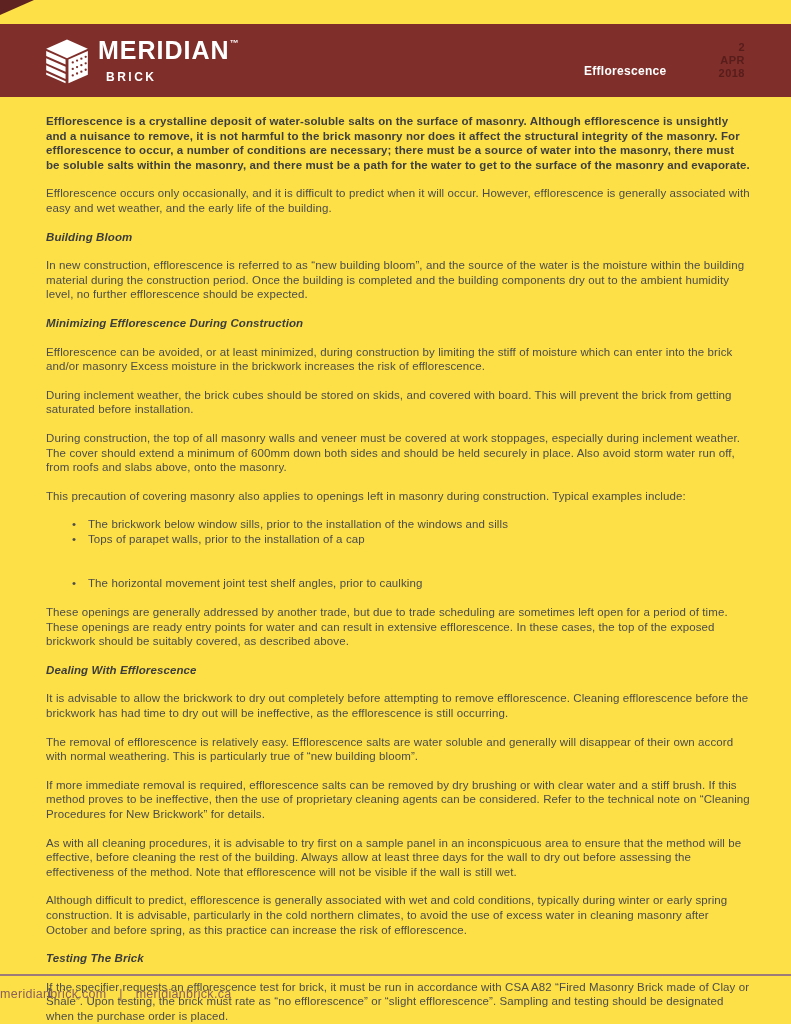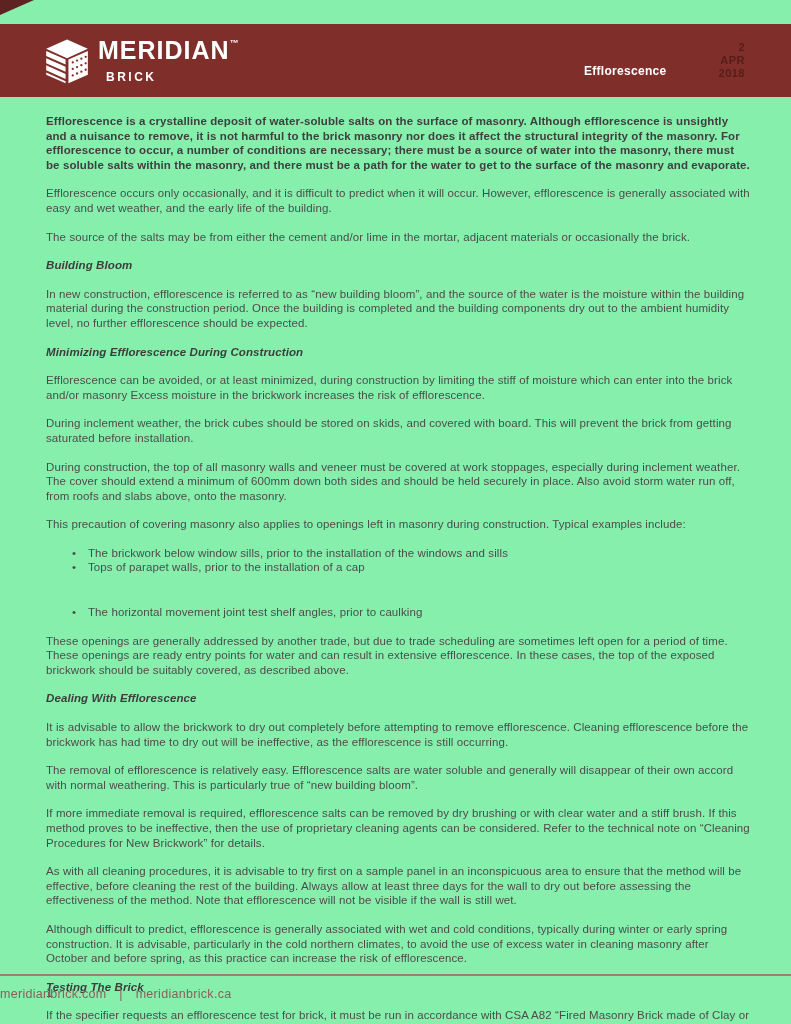--- a/index.html
+++ b/index.html
@@ -1,21 +1,21 @@
 <!DOCTYPE html>
 <html><head>
 <meta charset="utf-8">
 <style>
   html, body { margin: 0; padding: 0; background: #e8e8e8; }
   .page {
     position: relative;
     width: 791px;
     height: 1024px;
     margin: 0 auto;
-    background: #86efac;
+    background: #fde047;
     overflow: hidden;
     font-family: "Liberation Sans", "DejaVu Sans", sans-serif;
     color: #4c4c4c;
   }
 
   
   .corner-fold {
     position: absolute;
     top: 0; left: 0;
     width: 0; height: 0;
@@ -183,21 +183,20 @@
       <div>APR</div>
       <div>2018</div>
     </div>
   </div>
 
   <div class="content">
 
     <div class="col">
       <p class="para intro">Efflorescence is a crystalline deposit of water-soluble salts on the surface of masonry. Although efflorescence is unsightly and a nuisance to remove, it is not harmful to the brick masonry nor does it affect the structural integrity of the masonry. For efflorescence to occur, a number of conditions are necessary; there must be a source of water into the masonry, there must be soluble salts within the masonry, and there must be a path for the water to get to the surface of the masonry and evaporate.</p>
       <p class="para">Efflorescence occurs only occasionally, and it is difficult to predict when it will occur. However, efflorescence is generally associated with easy and wet weather, and the early life of the building.</p>
-      <p class="para">The source of the salts may be from either the cement and/or lime in the mortar, adjacent materials or occasionally the brick.</p>
       <h3 class="heading">Building Bloom</h3>
       <p class="para">In new construction, efflorescence is referred to as “new building bloom”, and the source of the water is the moisture within the building material during the construction period. Once the building is completed and the building components dry out to the ambient humidity level, no further efflorescence should be expected.</p>
       <h3 class="heading">Minimizing Efflorescence During Construction</h3>
       <p class="para">Efflorescence can be avoided, or at least minimized, during construction by limiting the stiff of moisture which can enter into the brick and/or masonry Excess moisture in the brickwork increases the risk of efflorescence.</p>
       <p class="para">During inclement weather, the brick cubes should be stored on skids, and covered with board. This will prevent the brick from getting saturated before installation.</p>
       <p class="para">During construction, the top of all masonry walls and veneer must be covered at work stoppages, especially during inclement weather. The cover should extend a minimum of 600mm down both sides and should be held securely in place. Also avoid storm water run off, from roofs and slabs above, onto the masonry.</p>
       <p class="para">This precaution of covering masonry also applies to openings left in masonry during construction. Typical examples include:</p>
       <div class="bullet-list">
         <div class="bullet-row">
           <span class="bullet-glyph">•</span>

